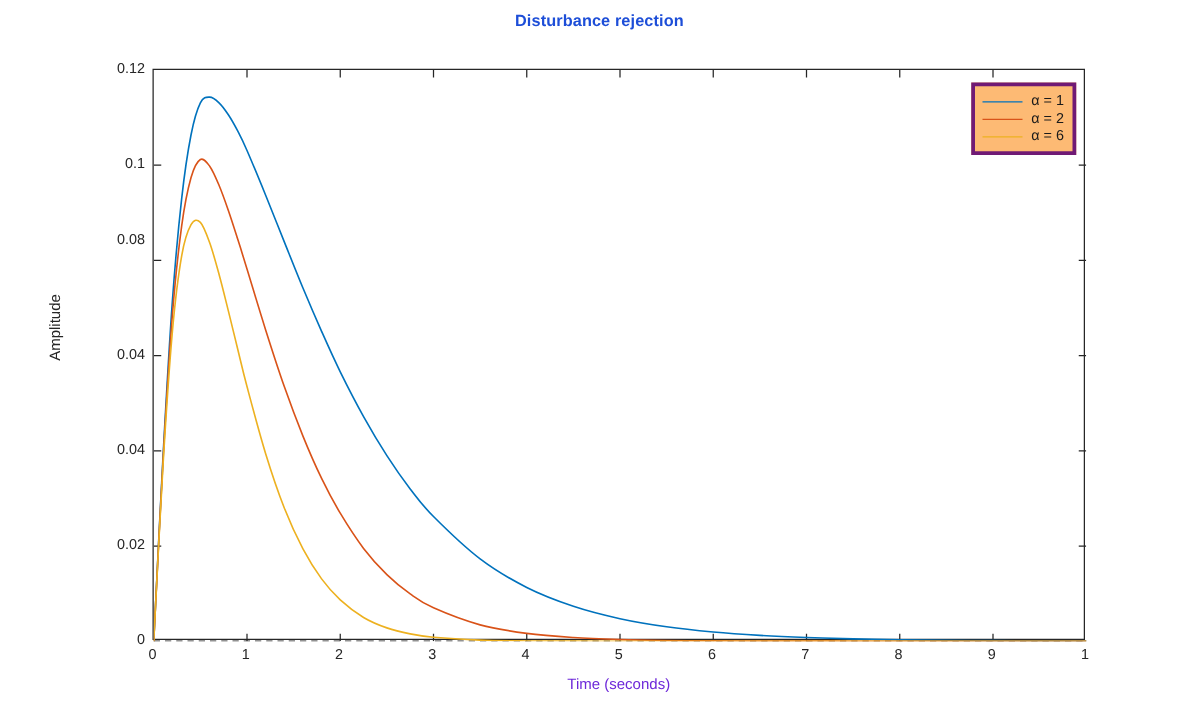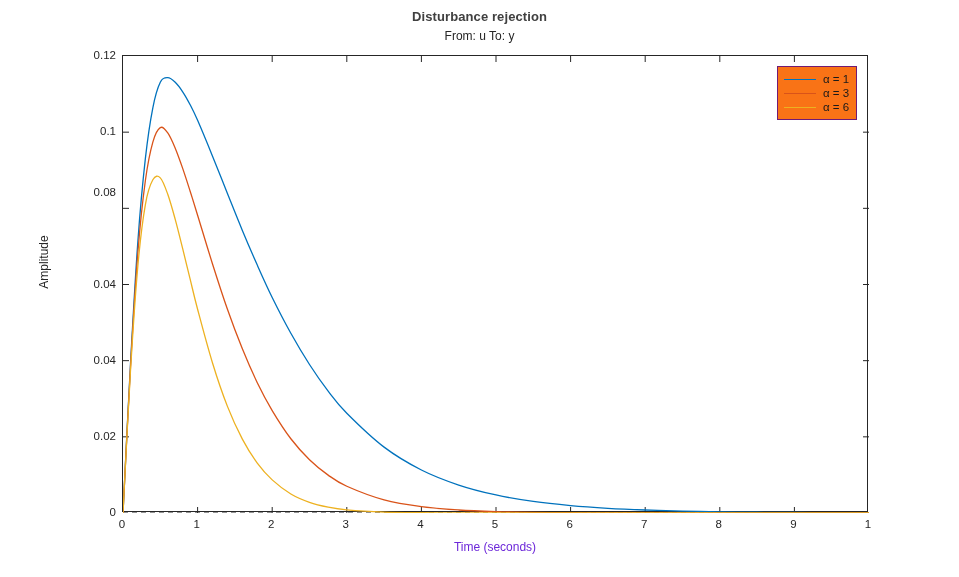--- a/index.html
+++ b/index.html
@@ -24,21 +24,21 @@
 
   
   #chart-title {
     position: absolute;
     left: 0;
     top: 9px;
     width: 959px;
     text-align: center;
     font-size: 13px;
     font-weight: bold;
-    color: #404040;
+    color: #1d4ed8;
     letter-spacing: 0.1px;
   }
   #chart-subtitle {
     position: absolute;
     left: 0;
     top: 29px;
     width: 959px;
     text-align: center;
     font-size: 12px;
     font-weight: normal;
@@ -121,22 +121,22 @@
     transform: rotate(-90deg);
     transform-origin: center center;
   }
 
   
   #legend {
     position: absolute;
     left: 777px;
     top: 66px;
     box-sizing: border-box;
-    border: 1px solid #701a75;
-    background: #f97316;
+    border: 3px solid #701a75;
+    background: #fdba74;
     padding: 5px 7px 5px 6px;
   }
   .legend-row {
     display: flex;
     align-items: center;
     height: 14px;
   }
   .legend-swatch {
     display: block;
     width: 32px;
@@ -150,21 +150,20 @@
     color: #1a1a1a;
     white-space: nowrap;
   }
 </style>
 </head>
 <body>
 
 <div id="figure">
 
   <div id="chart-title">Disturbance rejection</div>
-  <div id="chart-subtitle">From: u  To: y</div>
 
   <div id="ylabel">Amplitude</div>
 
   <div id="ytick-labels">
       <div class="ytick-label" style="top: 457px;">0</div>
       <div class="ytick-label" style="top: 380.833px;">0.02</div>
       <div class="ytick-label" style="top: 304.667px; text-align: right;">0.04</div>
       <div class="ytick-label" style="top: 228.5px;">0.04</div>
       <div class="ytick-label" style="top: 137px;">0.08</div>
       <div class="ytick-label" style="top: 76.1667px;">0.1</div>
@@ -223,21 +222,21 @@
     </div>
   <div id="xlabel">Time (seconds)</div>
 
   <div id="legend">
       <div class="legend-row">
         <span class="legend-swatch" style="border-top-color: rgb(0, 114, 189);"></span>
         <span class="legend-text">α = 1</span>
       </div>
       <div class="legend-row">
         <span class="legend-swatch" style="border-top-color: rgb(217, 83, 25);"></span>
-        <span class="legend-text">α = 3</span>
+        <span class="legend-text">α = 2</span>
       </div>
       <div class="legend-row">
         <span class="legend-swatch" style="border-top-color: rgb(237, 177, 32);"></span>
         <span class="legend-text">α = 6</span>
       </div>
     </div>
 
 </div>
 
 </body></html>

